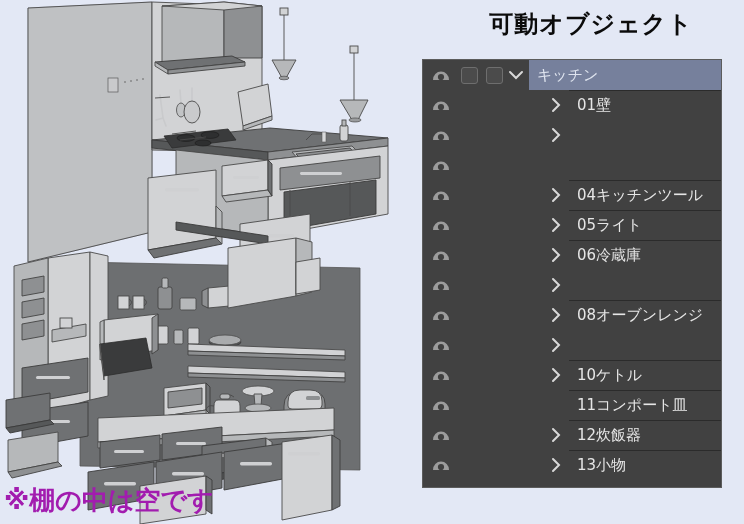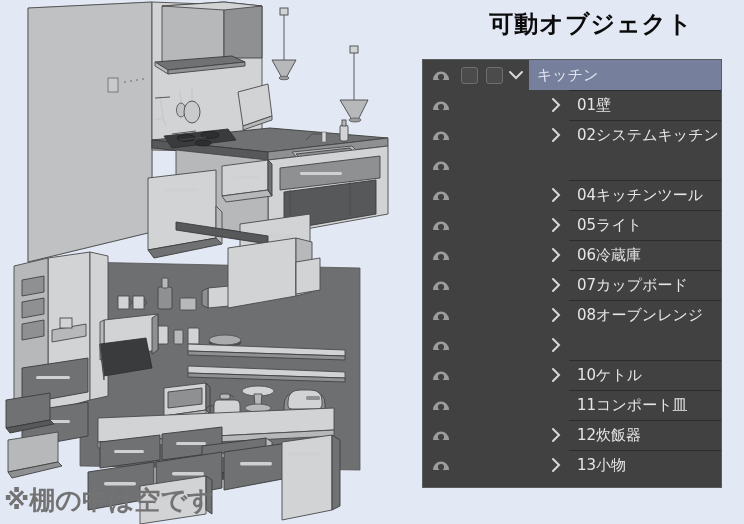--- a/index.html
+++ b/index.html
@@ -11,21 +11,21 @@
   }
   #root{position:absolute;inset:0;}
 
   
   .scene{position:absolute;left:0;top:0;width:420px;height:524px;overflow:hidden;}
   .scene svg{display:block;}
 
   
   .caption{
     position:absolute;left:4px;top:483px;
-    font-size:26px;font-weight:bold;color:#737373;
+    font-size:26px;font-weight:bold;color:#a21caf;
     letter-spacing:0px;white-space:nowrap;
     font-family:"DejaVu Sans","Liberation Sans",sans-serif;
   }
 
   
   .panel-title{
     position:absolute;left:451px;top:8px;width:280px;
     text-align:center;
     font-size:24px;font-weight:bold;color:#0b0b0b;
     letter-spacing:1px;white-space:nowrap;
@@ -398,24 +398,20 @@
               <path d="M1,11 A8,8.4 0 0 1 17,11 Z" fill="#9c9c9c"></path>
               <circle cx="9" cy="8" r="3.1" fill="#3f3f3f"></circle>
             </svg>
           </div>
           <div class="spacer"></div>
           <div class="caret">
             <svg width="12" height="16" viewBox="0 0 12 16">
               <path d="M3,2 L9,8 L3,14" fill="none" stroke="#d8d8d8" stroke-width="2" stroke-linecap="round"></path>
             </svg>
           </div>
-          <div class="label-wrap">
-            <span class="sep"></span>
-            <span class="lbl">02システムキッチン</span>
-          </div>
         </div>
         <div class="row child no-caret">
           <div class="eye-cell">
             <svg width="18" height="12" viewBox="0 0 18 12">
               <path d="M1,11 A8,8.4 0 0 1 17,11 Z" fill="#9c9c9c"></path>
               <circle cx="9" cy="8" r="3.1" fill="#3f3f3f"></circle>
             </svg>
           </div>
           <div class="spacer"></div>
           <div class="caret">
@@ -483,24 +479,20 @@
             <svg width="18" height="12" viewBox="0 0 18 12">
               <path d="M1,11 A8,8.4 0 0 1 17,11 Z" fill="#9c9c9c"></path>
               <circle cx="9" cy="8" r="3.1" fill="#3f3f3f"></circle>
             </svg>
           </div>
           <div class="spacer"></div>
           <div class="caret">
             <svg width="12" height="16" viewBox="0 0 12 16">
               <path d="M3,2 L9,8 L3,14" fill="none" stroke="#d8d8d8" stroke-width="2" stroke-linecap="round"></path>
             </svg>
-          </div>
-          <div class="label-wrap">
-            <span class="sep"></span>
-            <span class="lbl">07カップボード</span>
           </div>
         </div>
         <div class="row child">
           <div class="eye-cell">
             <svg width="18" height="12" viewBox="0 0 18 12">
               <path d="M1,11 A8,8.4 0 0 1 17,11 Z" fill="#9c9c9c"></path>
               <circle cx="9" cy="8" r="3.1" fill="#3f3f3f"></circle>
             </svg>
           </div>
           <div class="spacer"></div>

